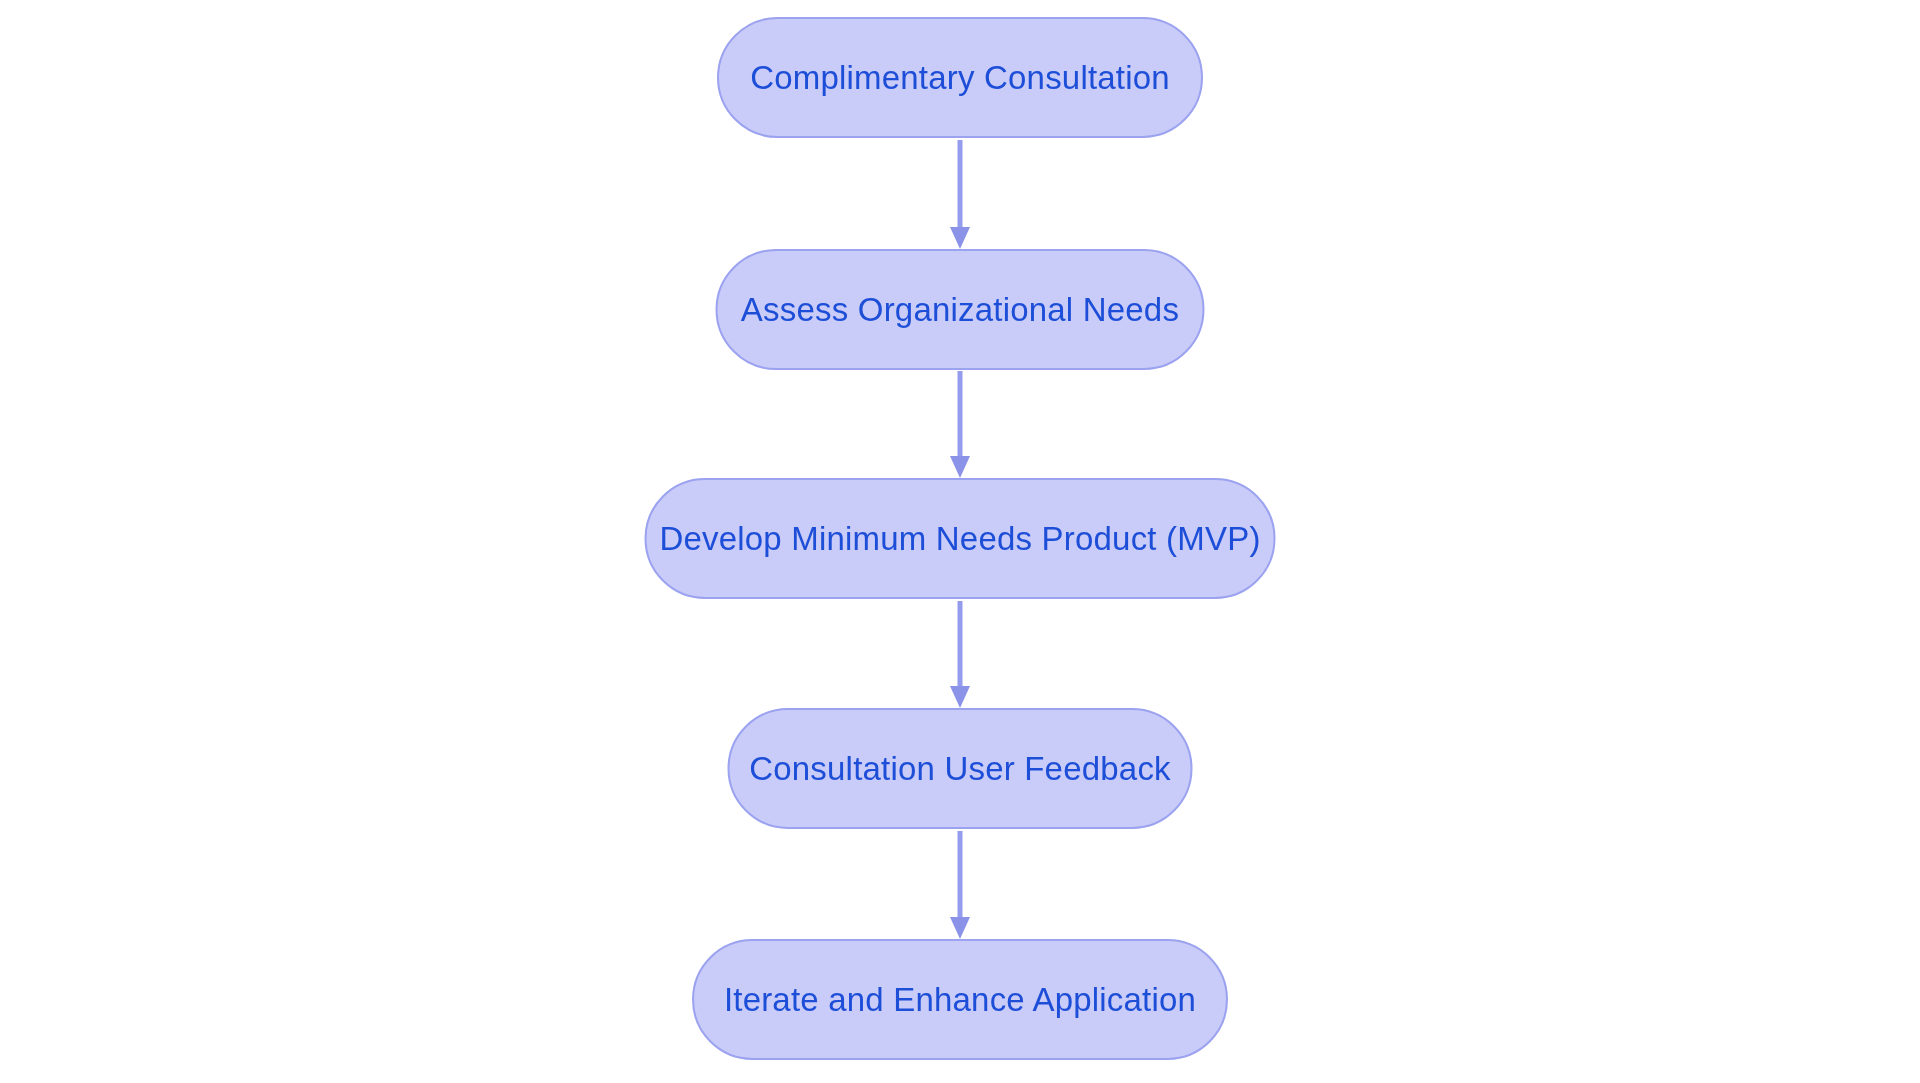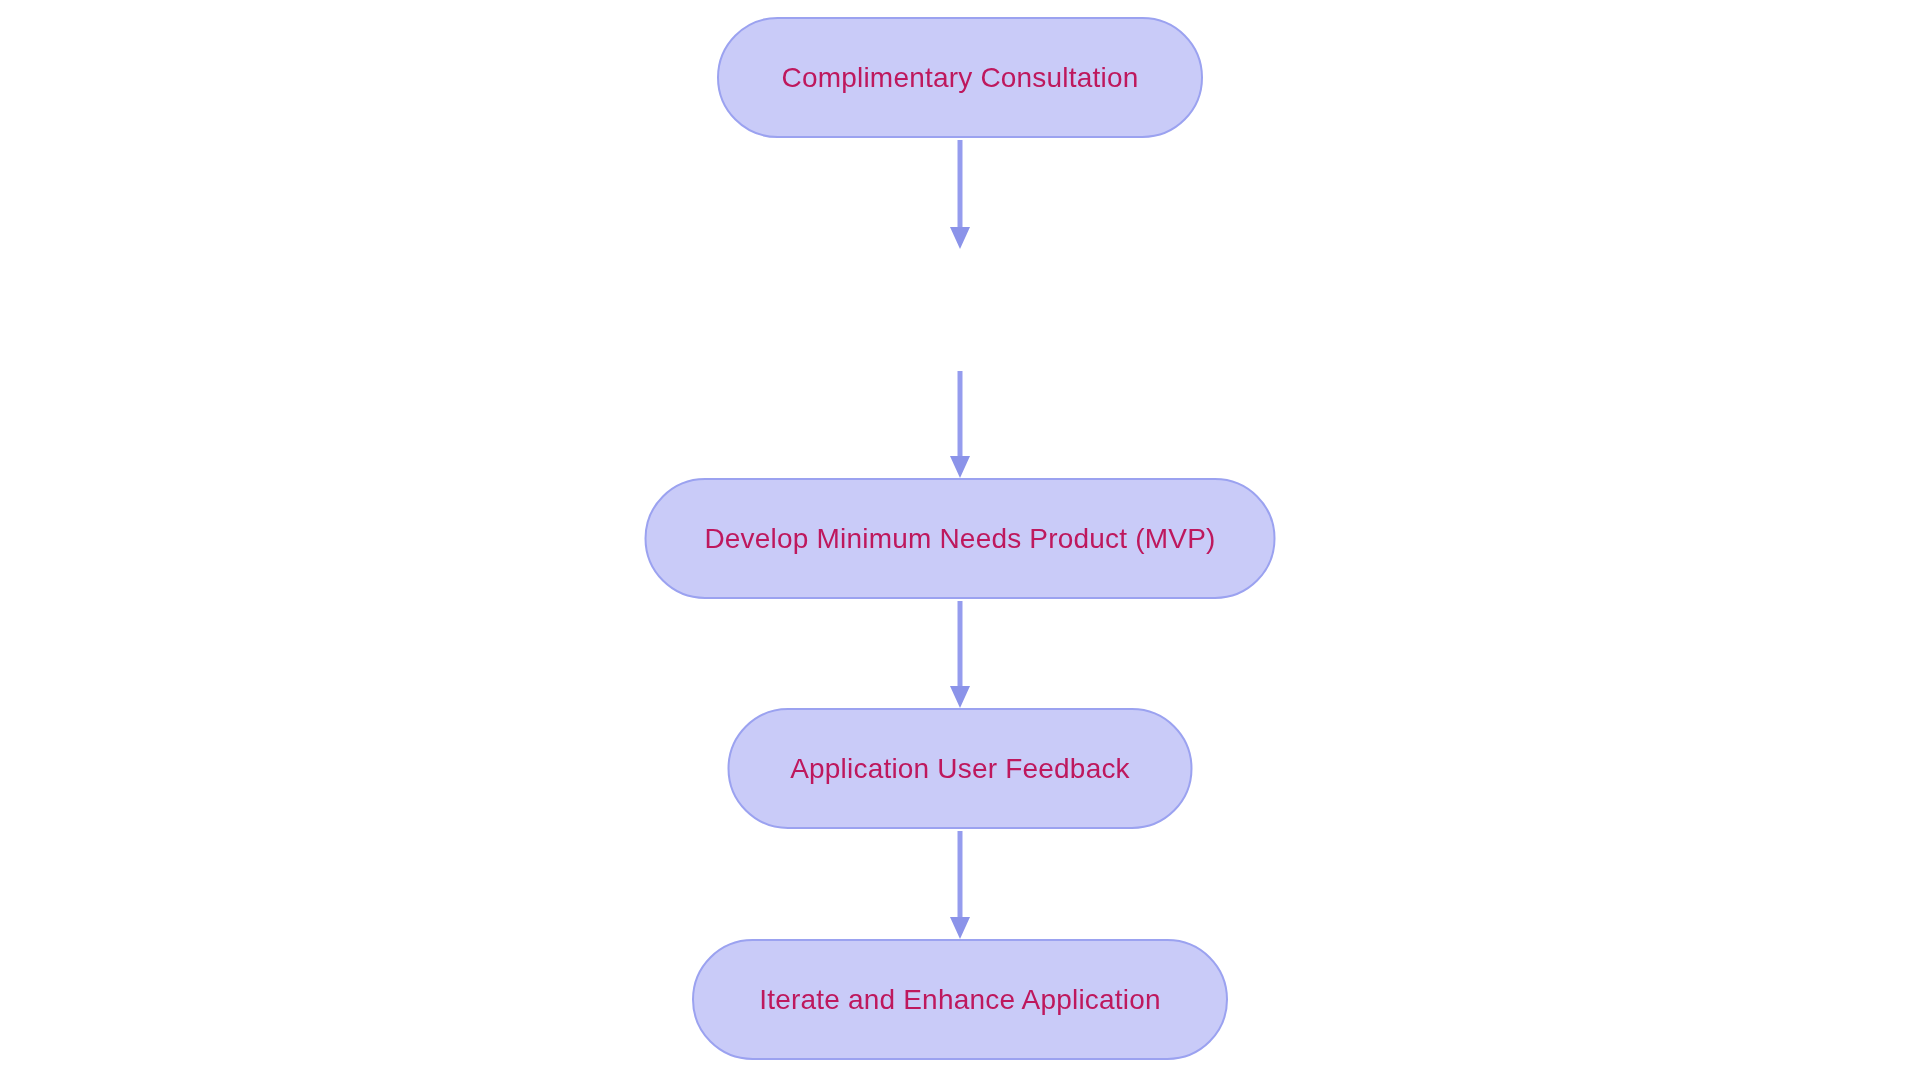--- a/index.html
+++ b/index.html
@@ -21,22 +21,22 @@
     transform: translateX(-50%);
     height: 121px;
     box-sizing: border-box;
     border-radius: 60.5px;
     background: #c9cbf8;
     border: 2px solid #9ba2f0;
     display: flex;
     align-items: center;
     justify-content: center;
     text-align: center;
-    color: #be185d;
-    font-size: 28px;
+    color: #1d4ed8;
+    font-size: 33px;
     font-weight: 400;
     letter-spacing: 0.2px;
     white-space: nowrap;
   }
   .n1 { top: 17px;  width: 486px; }
   .n2 { top: 249px; width: 489px; }
   .n3 { top: 478px; width: 631px; }
   .n4 { top: 708px; width: 465px; }
   .n5 { top: 939px; width: 536px; }
   .edges-layer {
@@ -78,26 +78,29 @@
     <g>
       <line class="edge-line" x1="960" y1="831" x2="960" y2="917"></line>
       <polygon class="edge-head" points="960,939 950,917 970,917"></polygon>
     </g>
   </svg>
 
   <div class="flow-node n1">
     <span>Complimentary Consultation</span>
   </div>
 
+  <div class="flow-node n2">
+    <span>Assess Organizational Needs</span>
+  </div>
 
   <div class="flow-node n3">
     <span>Develop Minimum Needs Product (MVP)</span>
   </div>
 
   <div class="flow-node n4">
-    <span>Application User Feedback</span>
+    <span>Consultation User Feedback</span>
   </div>
 
   <div class="flow-node n5">
     <span>Iterate and Enhance Application</span>
   </div>
 
 </div>
 
 </body></html>

